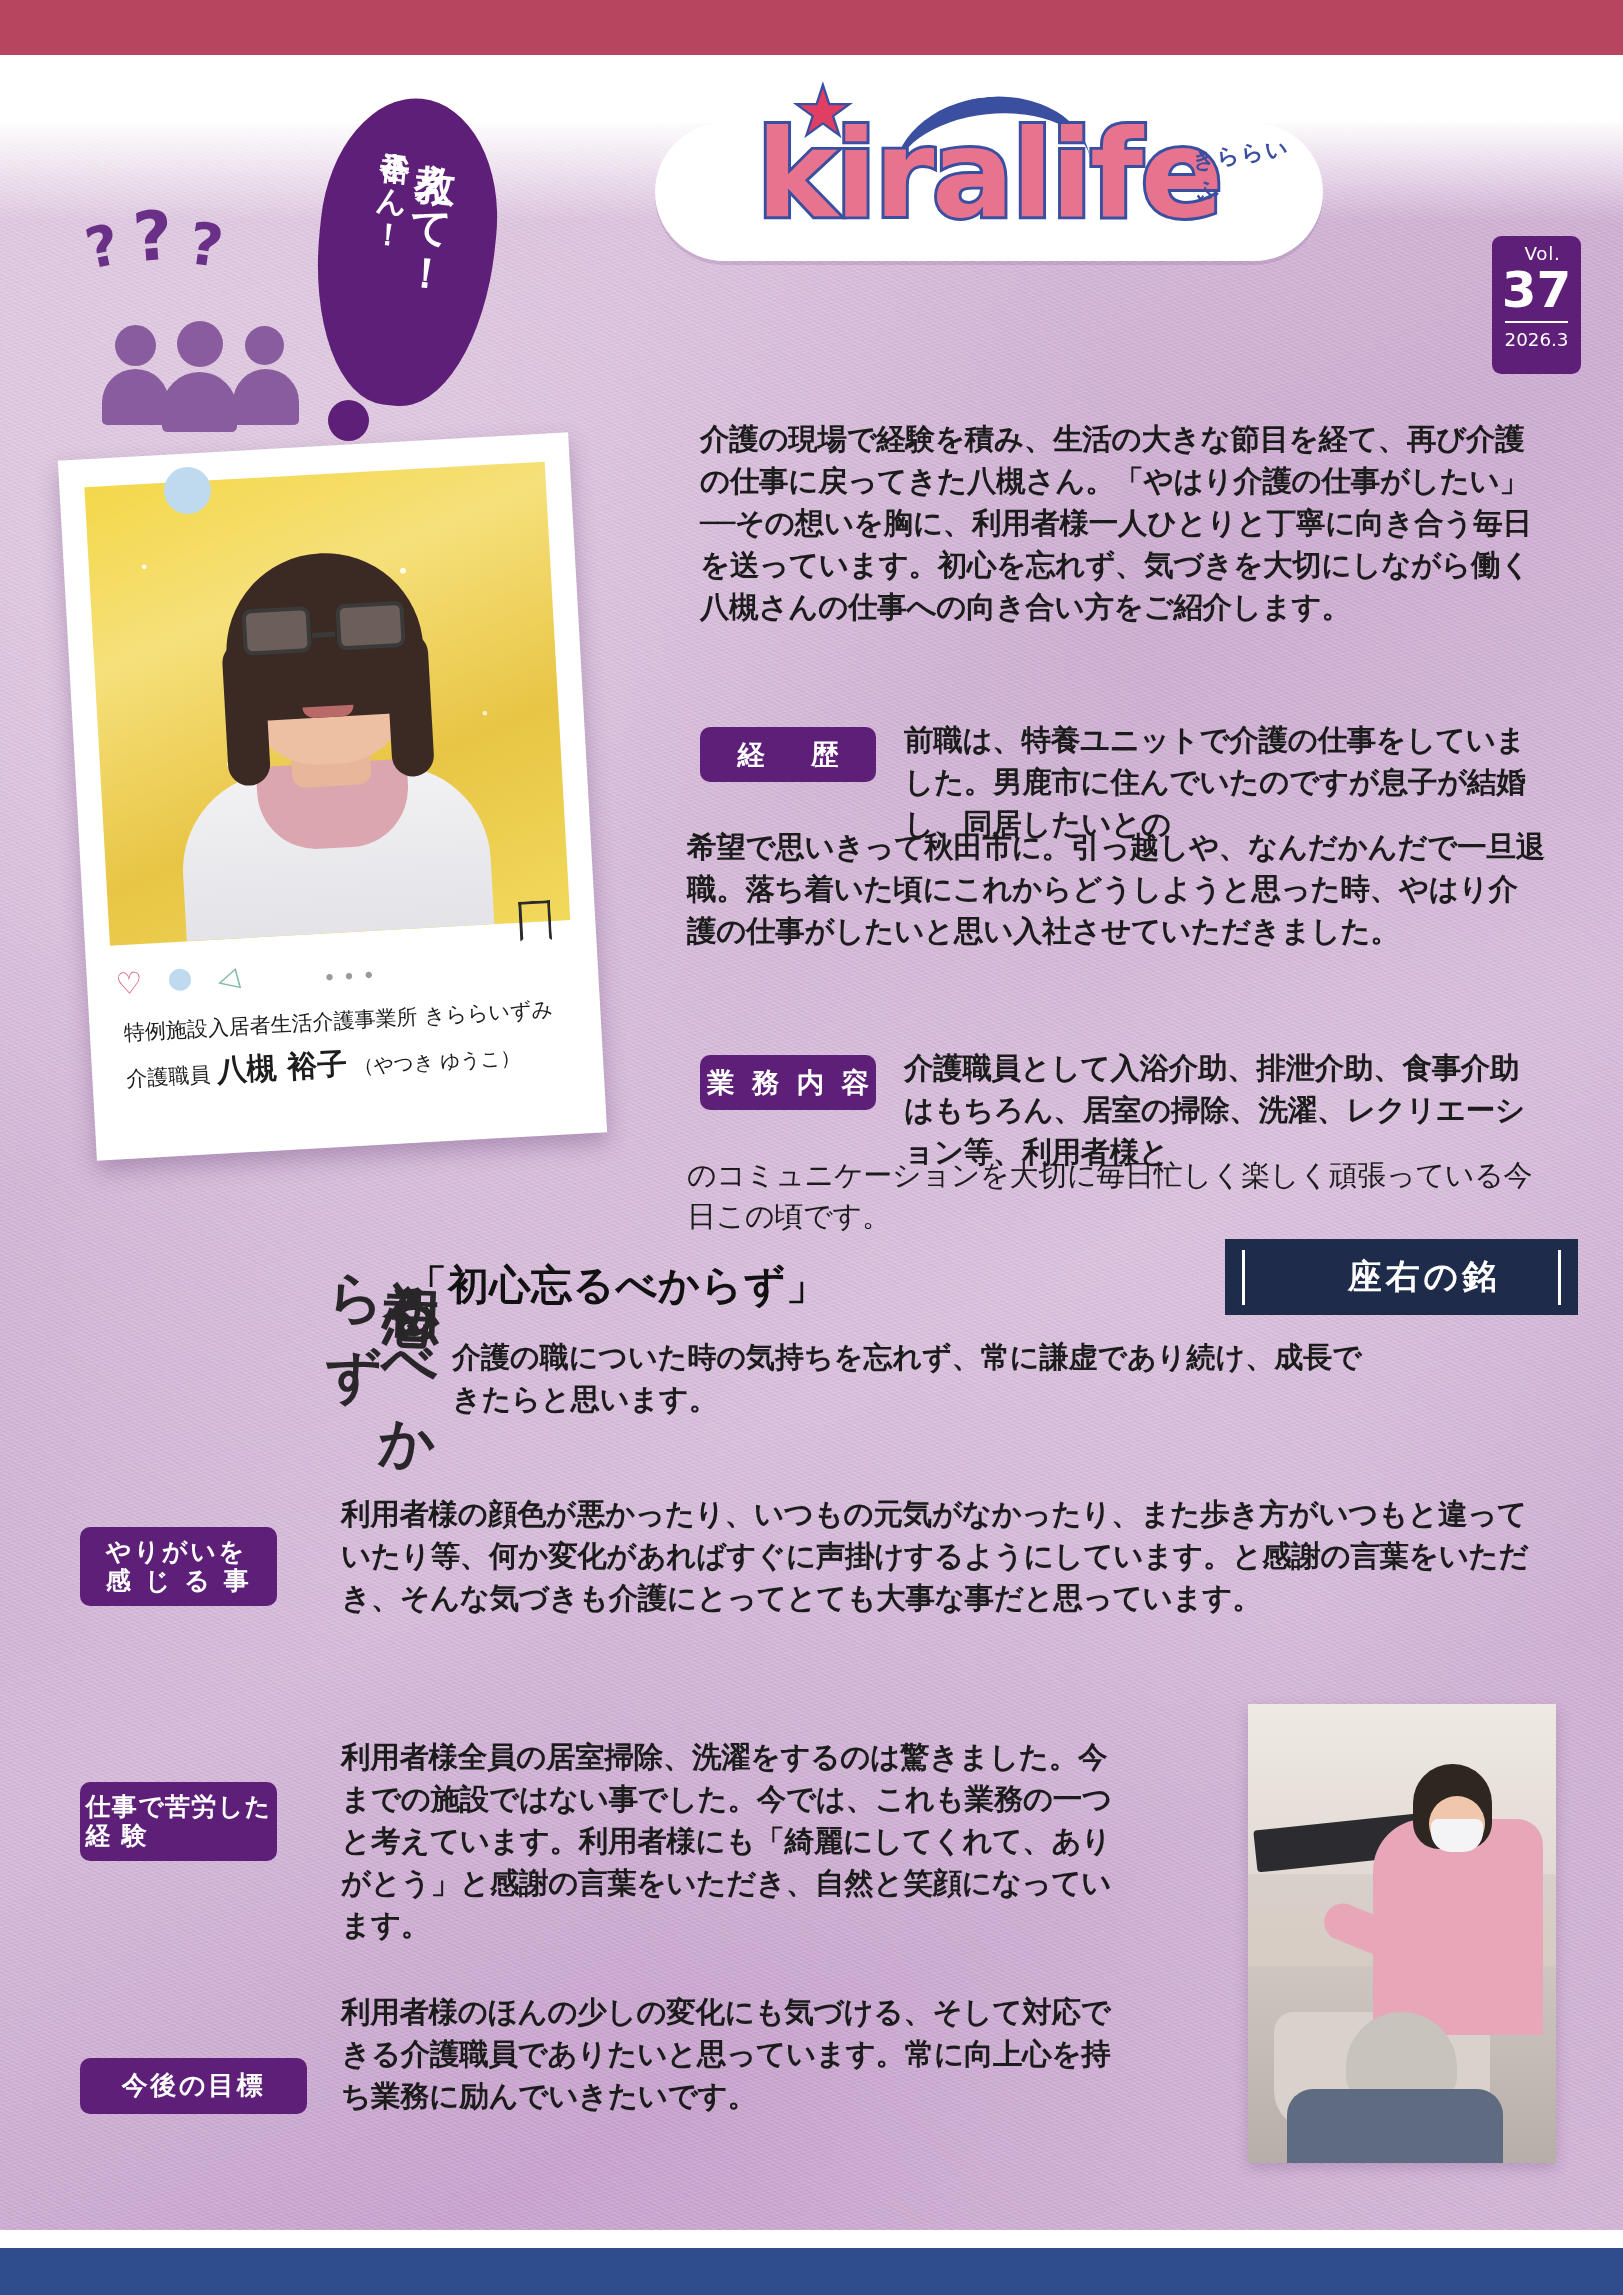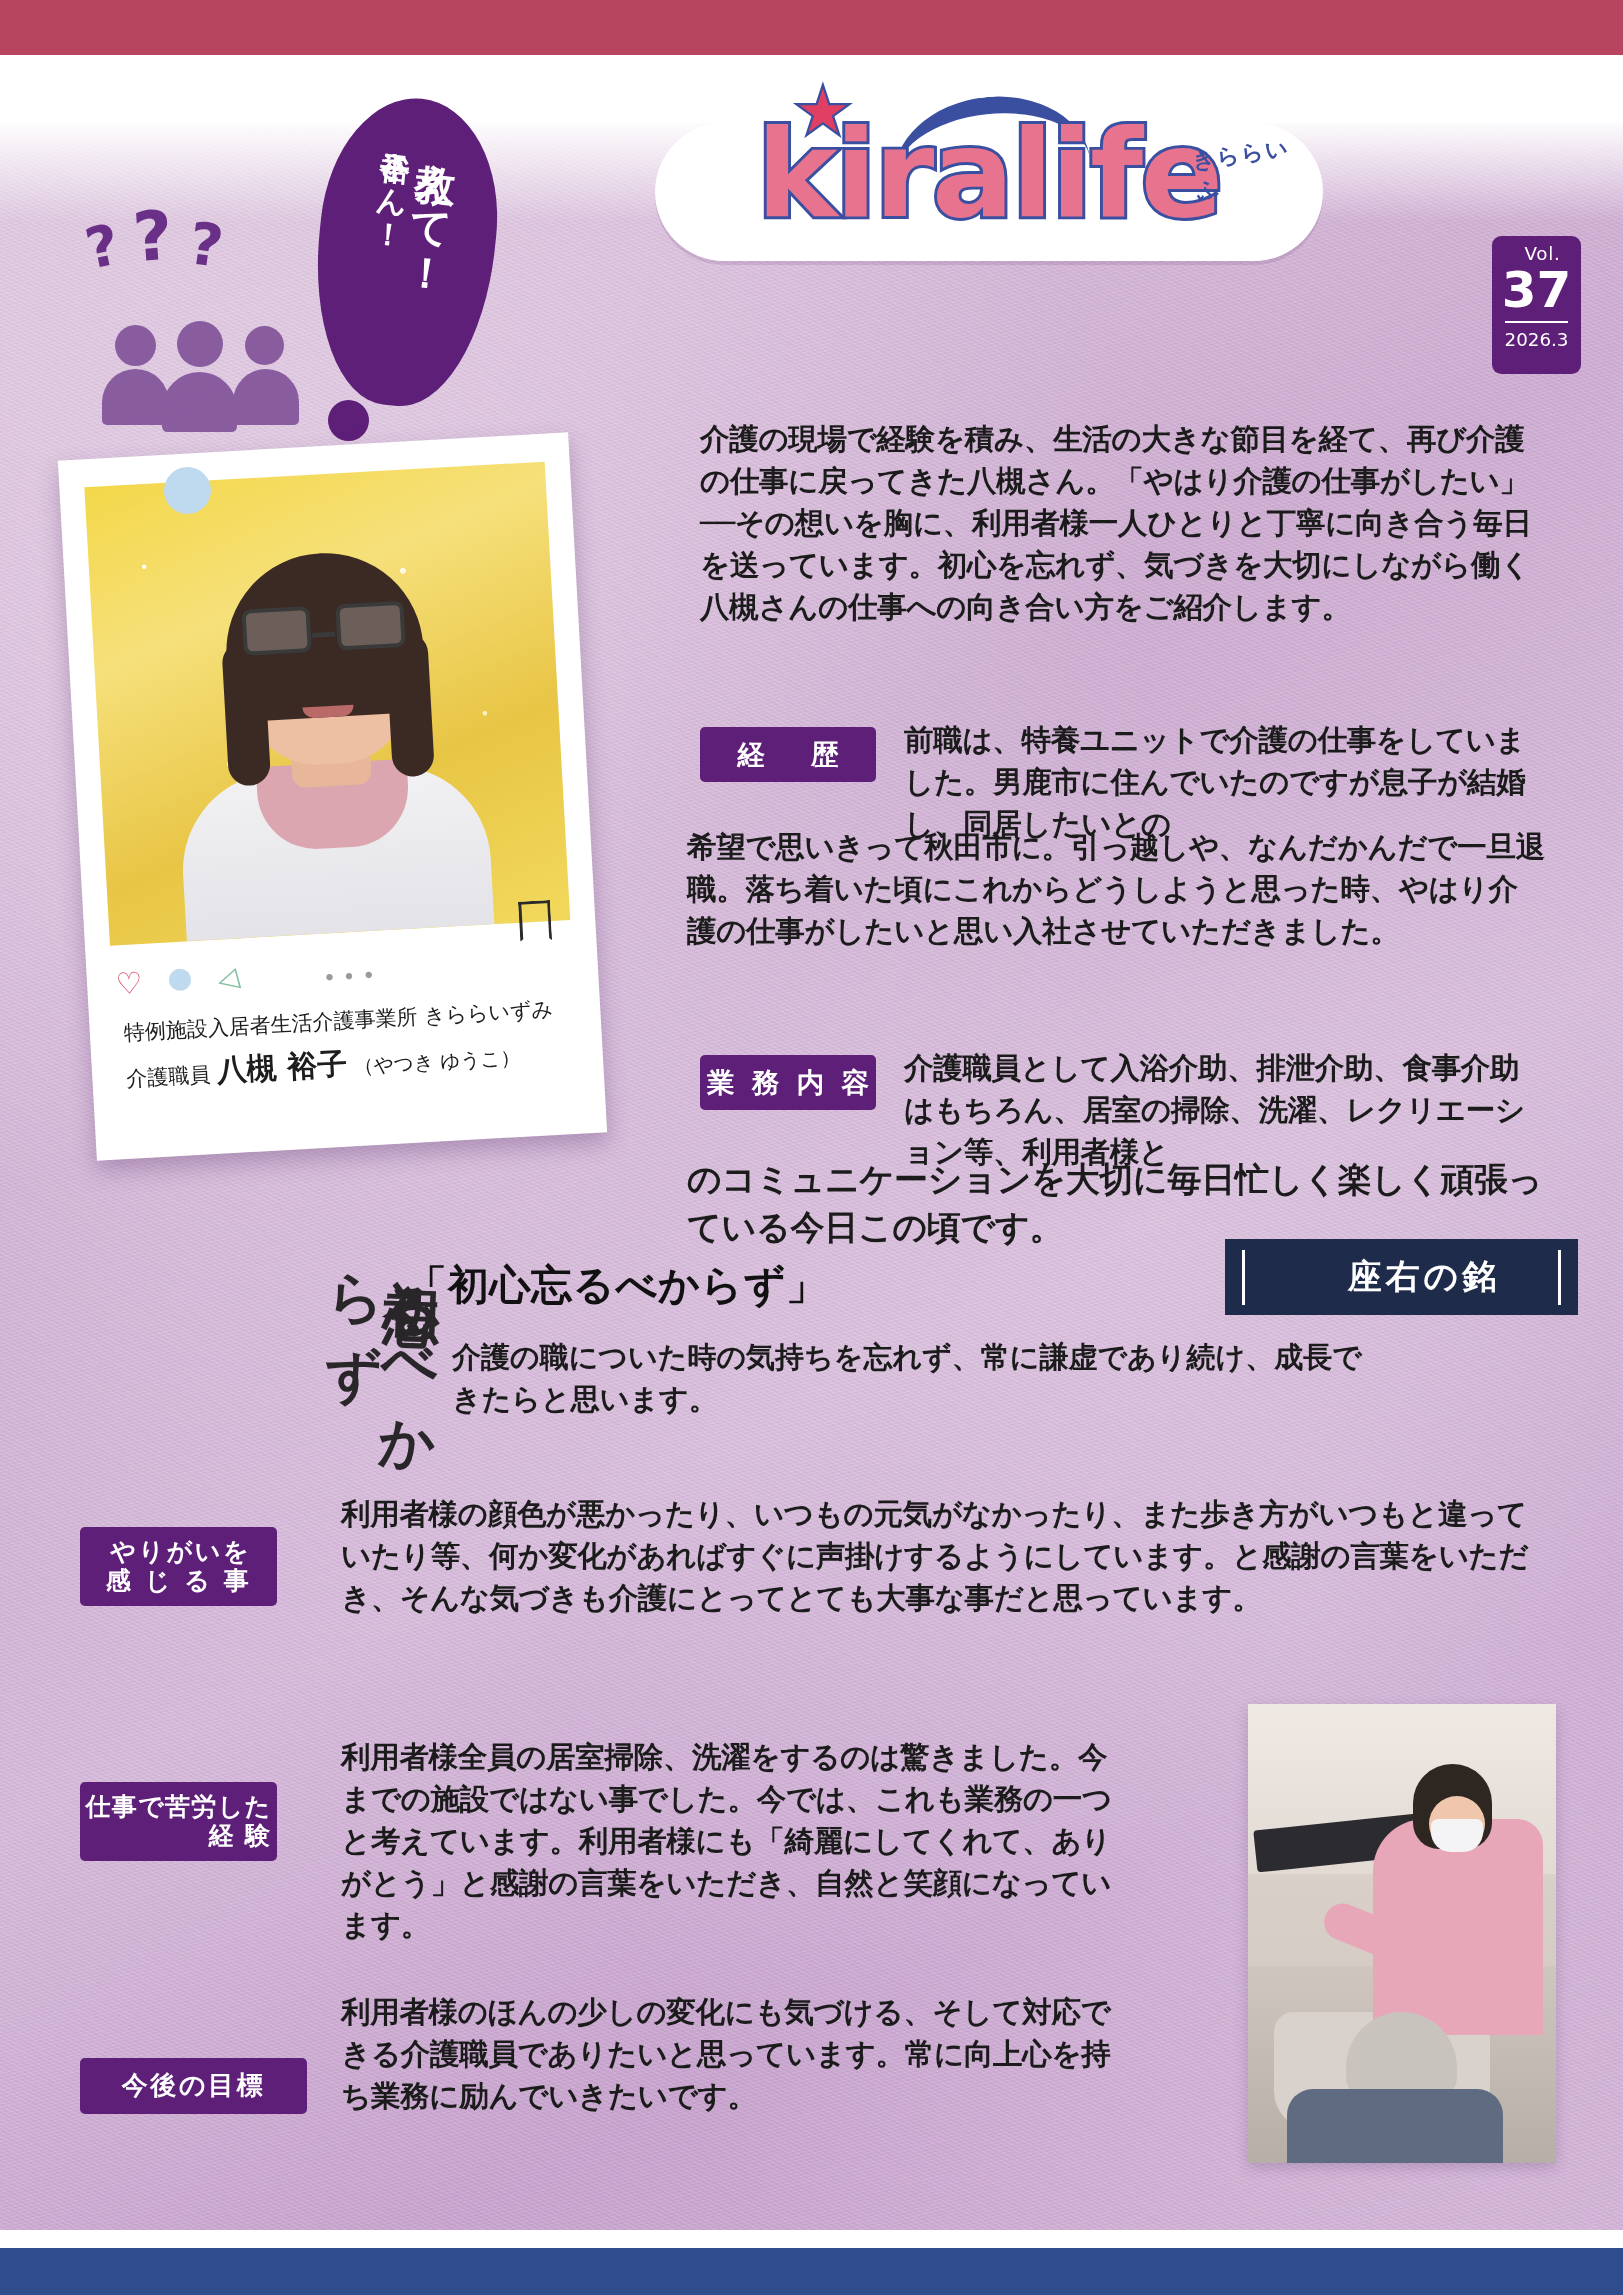--- a/index.html
+++ b/index.html
@@ -407,23 +407,23 @@
     line-height: 1.42;
     color: #1b1b1b;
     font-weight: 700;
     letter-spacing: -0.3px;
   }
 
   .tag {
     position: absolute;
     background: #5e1f78;
     color: #ffffff;
-    border-radius: 5px;
-    font-weight: 700;
-    text-align: right;
+    border-radius: 10px;
+    font-weight: 700;
+    text-align: left;
     display: flex;
     align-items: center;
     justify-content: center;
     line-height: 1.15;
   }
   .tag-keireki { left: 700px; top: 727px; width: 176px; height: 55px; font-size: 27.5px; letter-spacing: 9.2px; text-indent: 9.2px; }
   .tag-gyomu   { left: 700px; top: 1055px; width: 176px; height: 55px; font-size: 27.5px; letter-spacing: 3.9px; text-indent: 3.9px; }
   .tag-yarigai { left: 80px;  top: 1527px; width: 197px; height: 79px; font-size: 25px; letter-spacing: 2.6px; }
   .tag-kuro    { left: 80px;  top: 1782px; width: 197px; height: 79px; font-size: 25px; letter-spacing: 1.3px; }
   .tag-mokuhyo { left: 80px;  top: 2058px; width: 227px; height: 56px; font-size: 26px; letter-spacing: 2.6px; }
@@ -455,24 +455,24 @@
     font-size: 29.5px;
     line-height: 1.42;
     color: #1b1b1b;
     font-weight: 700;
     letter-spacing: -0.3px;
   }
   .sec-gyomu-cont {
     position: absolute;
     left: 687px; top: 1155px;
     width: 858px;
-    font-size: 34px;
+    font-size: 29px;
     line-height: 1.42;
     color: #1b1b1b;
-    font-weight: 700;
+    font-weight: 400;
     letter-spacing: -0.3px;
   }
 
   
   .motto-badge {
     position: absolute;
     right: 46px; top: 1239px;
     width: 308px; height: 76px;
     background: #1f2b4a;
     color: #ffffff;

